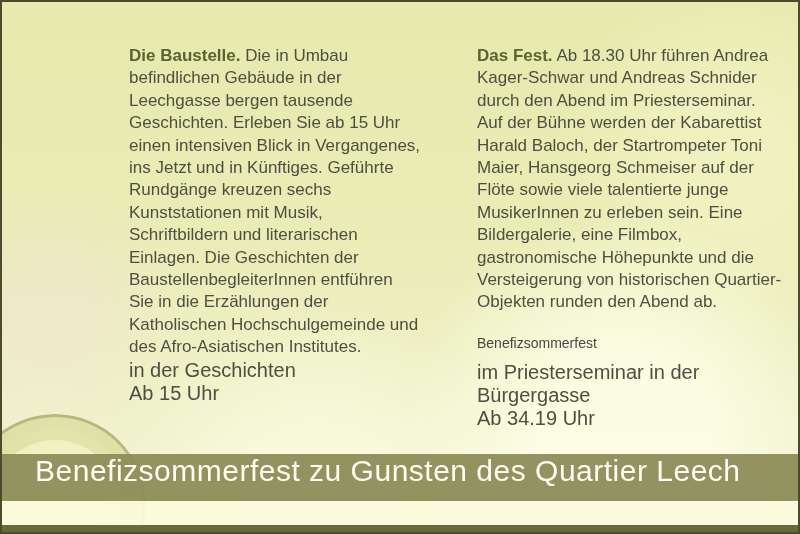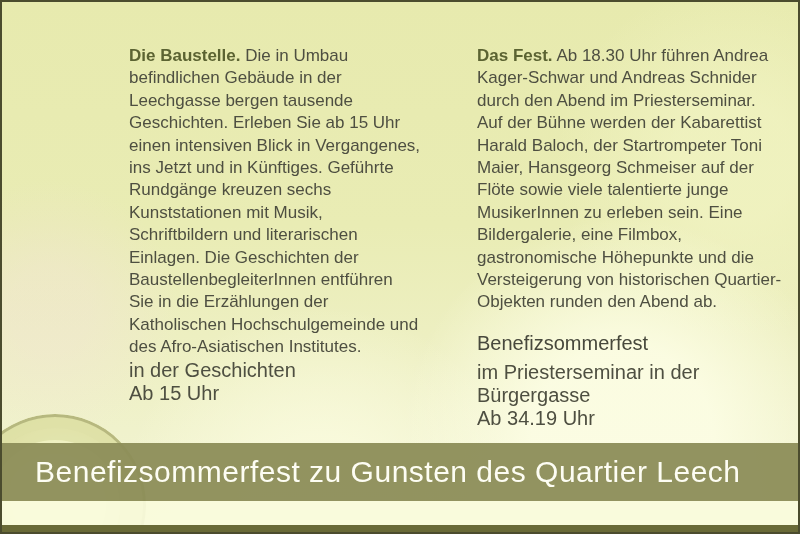--- a/index.html
+++ b/index.html
@@ -39,35 +39,35 @@
     min-height:286px;
     font-size:17px;
     line-height:22.4px;
     color:#4e4f41;
   }
   .lead{
     font-weight:bold;
     color:#5b6332;
   }
   .event-title{
-    font-size:20px;
+    font-size:14px;
     color:#47483c;
     margin-bottom:6px;
     line-height:24px;
   }
   .event-line{
     font-size:20px;
     line-height:23px;
     color:#4e4f41;
   }
   .banner{
-    position:absolute;left:0;right:0;bottom:31px;height:58px;
+    position:absolute;left:0;right:0;bottom:31px;height:47px;
     background:rgba(140,141,88,0.95);
     z-index:2;
-    display:flex;align-items:center;
+    display:flex;align-items:flex-start;
     padding-left:33px;
     box-sizing:border-box;
   }
   .banner-text{
     color:#fdfdf3;
     font-size:30px;
     letter-spacing:0.5px;
     white-space:nowrap;
   }
   .light-strip{

